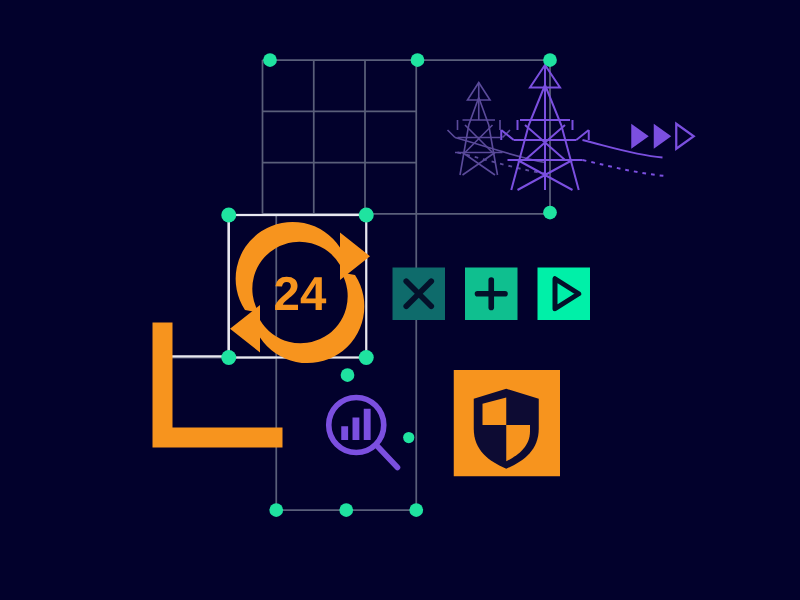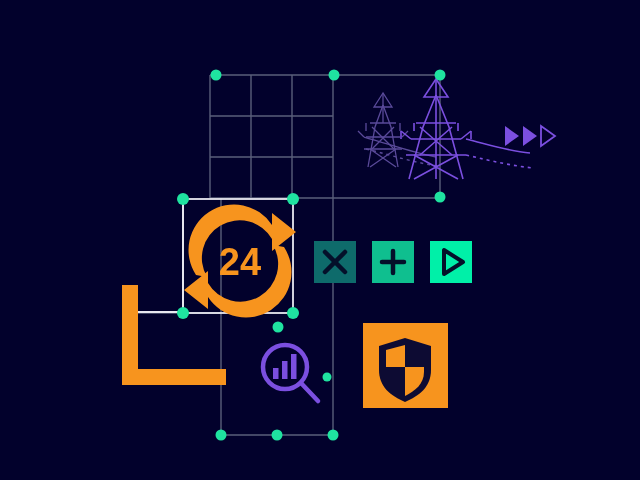--- a/index.html
+++ b/index.html
@@ -2,21 +2,21 @@
 <html><head>
 <meta charset="utf-8">
 <style>
   html,body{margin:0;padding:0;}
   body{
     width:640px;height:480px;
     background:#02012c;
     font-family:"Liberation Sans", sans-serif;
     overflow:hidden;
   }
-  #stage{position:relative;width:640px;height:378px;margin-top:27px;}
+  #stage{position:relative;width:640px;height:378px;}
   #stage svg.layer{position:absolute;top:0;left:0;width:640px;height:480px;}
 </style>
 </head>
 <body>
 
 <div id="stage">
 
   <svg class="layer" viewBox="0 0 640 480">
 
     <g stroke="#5a5f7a" stroke-width="1.4" fill="none">

